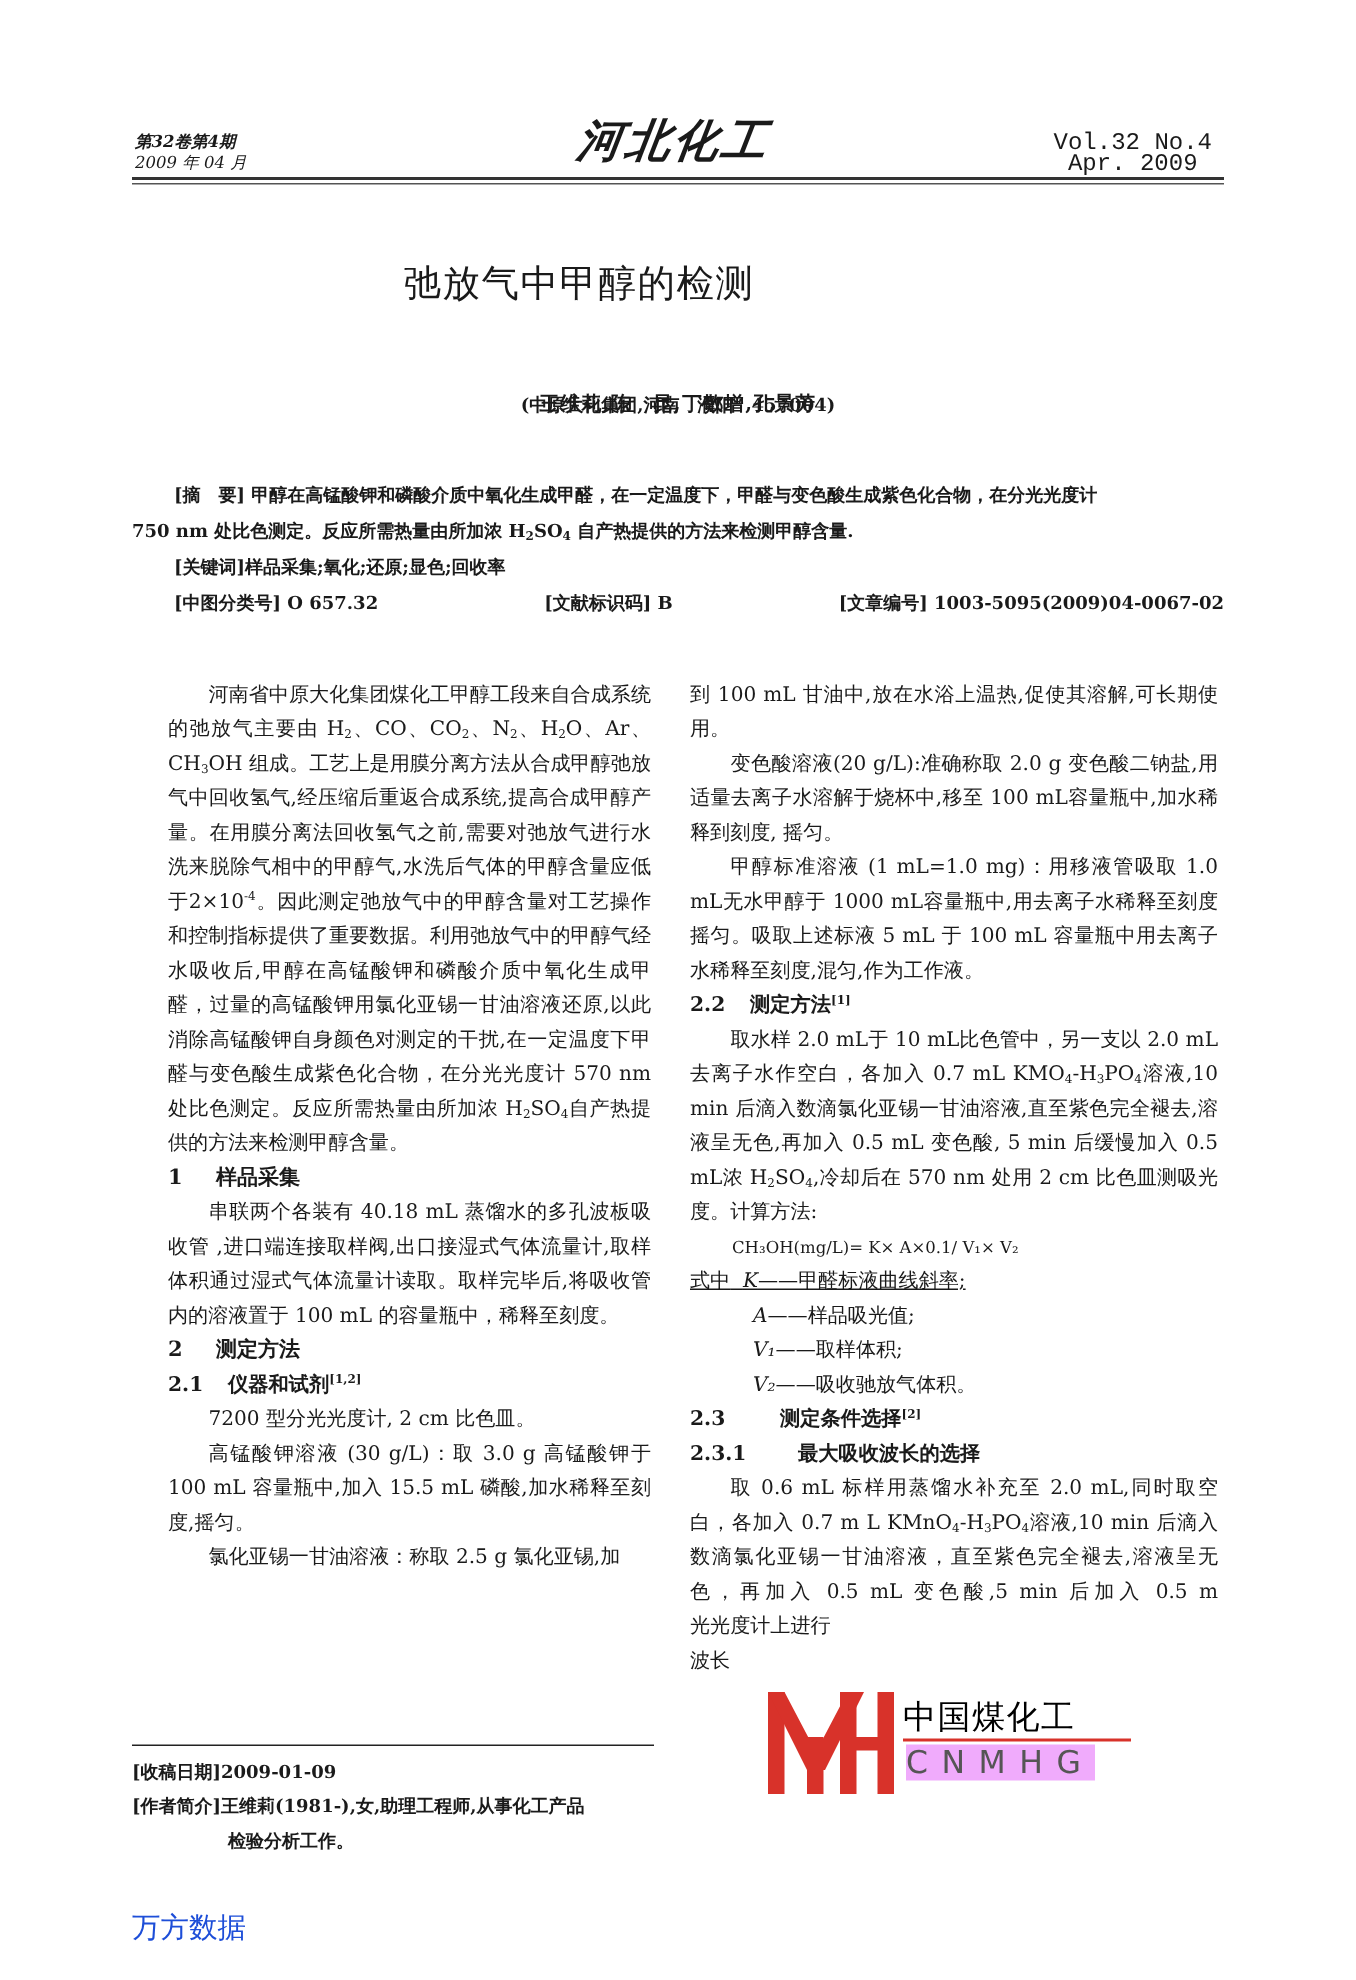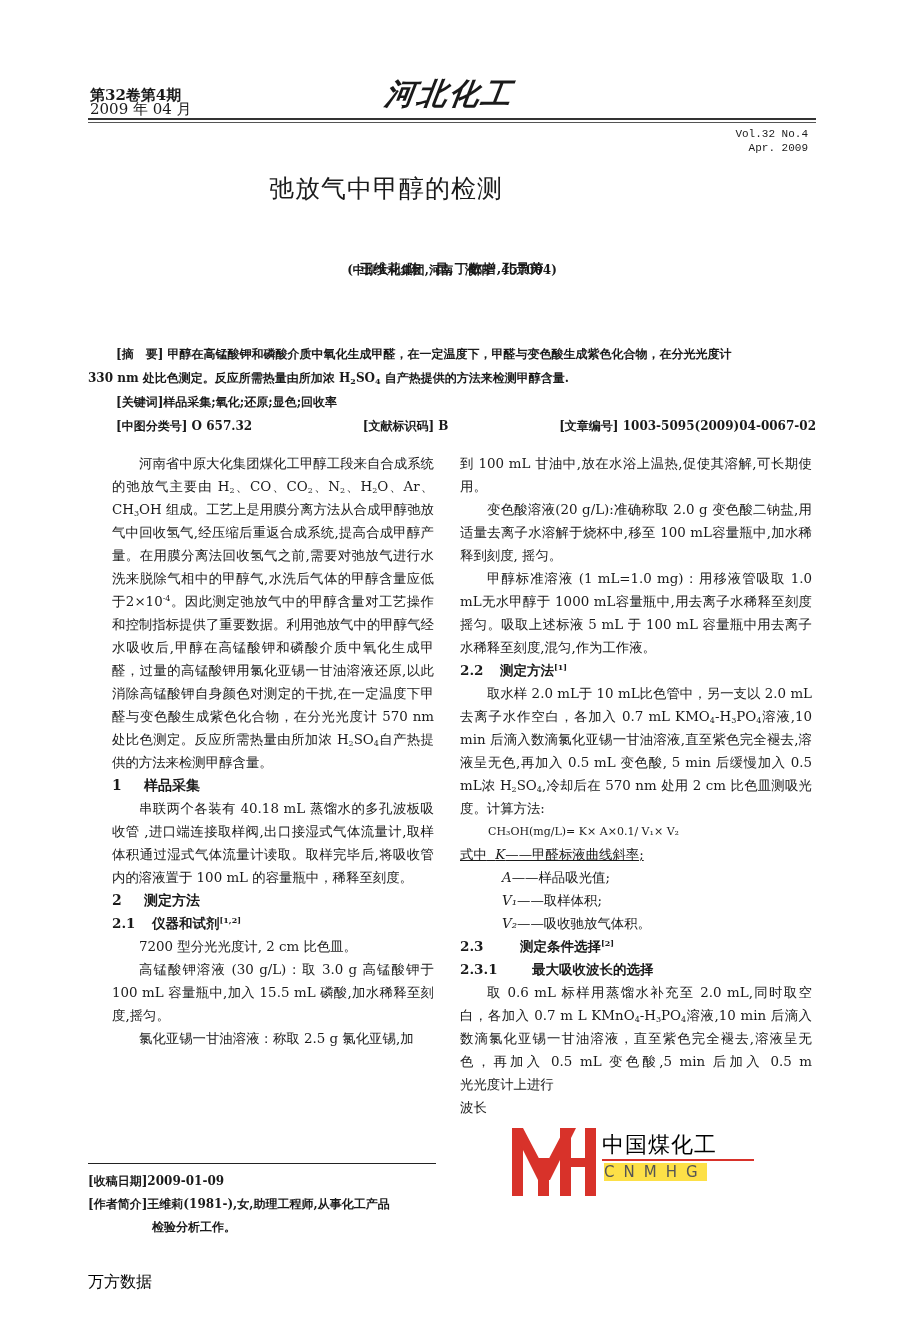--- a/index.html
+++ b/index.html
@@ -3,32 +3,32 @@
   <meta charset="utf-8">
   <style>
     html, body { margin: 0; padding: 0; background: #ffffff; }
     body {
       width: 904px; height: 1320px; position: relative; overflow: hidden;
       font-family: "DejaVu Serif", "Liberation Serif", serif;
       color: #1a1a1a;
     }
     .abs { position: absolute; }
     
-    .hdr-left { left: 90px; top: 88px; font-size: 15px; line-height: 14px; font-weight: bold; }
+    .hdr-left { left: 90px; top: 88px; font-size: 11px; line-height: 14px; font-weight: bold; font-style: italic; }
     .hdr-left div:nth-child(2) { font-weight: normal; }
-    .hdr-right { right: 96px; top: 88px; font-size: 11px; line-height: 14px; text-align: right; font-family: "Liberation Mono", monospace; margin-top: 39px; }
+    .hdr-right { right: 96px; top: 88px; font-size: 16px; line-height: 14px; text-align: center; font-family: "Liberation Mono", monospace; }
     .masthead { left: 385px; top: 74px; font-size: 30px; font-style: italic; font-weight: bold; letter-spacing: 2px; font-family: "DejaVu Serif", serif; transform: skewX(-8deg); }
     .rule-top { left: 88px; top: 118px; width: 728px; height: 0; border-top: 2px solid #333; }
     .rule-top2 { left: 88px; top: 122px; width: 728px; height: 0; border-top: 1px solid #555; }
     
     .title { left: 0; width: 772px; top: 172px; text-align: center; font-size: 25px; letter-spacing: 1px; font-family: "DejaVu Sans", sans-serif; }
     .authors { left: 0; width: 904px; top: 236px; text-align: center; font-size: 13px; font-weight: bold; letter-spacing: 1px; margin-top: 24px; }
     .affil { left: 0; width: 904px; top: 262px; text-align: center; font-size: 12px; font-weight: bold; }
     
-    .abstract { left: 88px; width: 728px; top: 318px; font-size: 12px; line-height: 24px; font-weight: bold; margin-top: 24px; }
+    .abstract { left: 88px; width: 728px; top: 318px; font-size: 12px; line-height: 24px; font-weight: bold; }
     .abstract .p1 { text-indent: 28px; }
     .abstract .kw { padding-left: 28px; }
     .classrow { padding-left: 28px; display: flex; justify-content: space-between; }
     .classrow span { white-space: pre; }
     
     .col { font-size: 13.4px; line-height: 23px; text-align: justify; }
     .col-left { left: 112px; width: 322px; top: 452px; }
     .col-right { left: 460px; width: 352px; top: 452px; }
     .col p { margin: 0; }
     .ind { text-indent: 27px; }
@@ -41,28 +41,28 @@
     sub { font-size: 8px; vertical-align: -2px; line-height: 0; }
     .formula { font-size: 11px; padding-left: 28px; }
     .vars { padding-left: 0; }
     .vars .v { font-style: italic; }
     .vars .row { padding-left: 42px; }
     .vars .row.first { padding-left: 0; text-decoration: underline; }
     
     .foot-rule { left: 88px; top: 1163px; width: 348px; border-top: 1px solid #222; }
     .foot { left: 88px; top: 1170px; font-size: 12px; line-height: 23px; font-weight: bold; width: 360px; }
     .foot .cont { padding-left: 64px; }
-    .wanfang { left: 88px; top: 1272px; font-size: 16px; color: #000000; font-family: "DejaVu Sans", sans-serif; }
+    .wanfang { left: 88px; top: 1272px; font-size: 19px; color: #1d4ed8; font-family: "DejaVu Sans", sans-serif; }
     
     .wm { left: 510px; top: 1120px; width: 245px; height: 80px; background: transparent; }
     .wm-box { position: absolute; left: 0; top: 0; width: 90px; height: 78px; background: #fff; }
     .wm-m { position: absolute; left: 2px; top: 8px; width: 84px; height: 68px; }
     .wm-text-zh { position: absolute; left: 92px; top: 10px; font-size: 22px; color: #000000; font-family: "DejaVu Sans", sans-serif; background: #fff; padding-right: 2px; letter-spacing: 1px; }
     .wm-line { position: absolute; left: 92px; top: 39px; width: 152px; border-top: 2px solid #d8322a; }
-    .wm-text-en { position: absolute; left: 94px; top: 43px; font-size: 15px; color: #555; font-family: "DejaVu Sans", sans-serif; letter-spacing: 9px; background: #fde047; }
+    .wm-text-en { position: absolute; left: 94px; top: 43px; font-size: 21px; color: #555; font-family: "DejaVu Sans", sans-serif; letter-spacing: 9px; background: #f0abfc; }
   </style>
 </head>
 <body>
 
 <div class="abs hdr-left">
   <div>第32卷第4期</div>
   <div>2009 年 04 月</div>
 </div>
 <div class="abs masthead">河北化工</div>
 <div class="abs hdr-right">
@@ -75,21 +75,21 @@
 <div class="abs title">弛放气中甲醇的检测</div>
 <div class="abs authors">王维莉,陈　昆,丁敬增,孔景芳</div>
 <div class="abs affil">(中原大化集团,河南　濮阳　457004)</div>
 
 <div class="abs abstract">
   <div class="p1">
     <span>[摘　要]</span>
     <span>甲醇在高锰酸钾和磷酸介质中氧化生成甲醛，在一定温度下，甲醛与变色酸生成紫色化合物，在分光光度计</span>
   </div>
   <div>
-    <span>330 nm 处比色测定。反应所需热量由所加浓 H</span><sub>2</sub><span>SO</span><sub>4</sub>
+    <span>750 nm 处比色测定。反应所需热量由所加浓 H</span><sub>2</sub><span>SO</span><sub>4</sub>
     <span>自产热提供的方法来检测甲醇含量.</span>
   </div>
   <div class="kw">
     <span>[关键词]</span><span>样品采集;氧化;还原;显色;回收率</span>
   </div>
   <div class="classrow">
     <span><span>[中图分类号]</span> <span>O 657.32</span></span>
     <span><span>[文献标识码]</span> <span>B</span></span>
     <span><span>[文章编号]</span> <span>1003-5095(2009)04-0067-02</span></span>
   </div>

